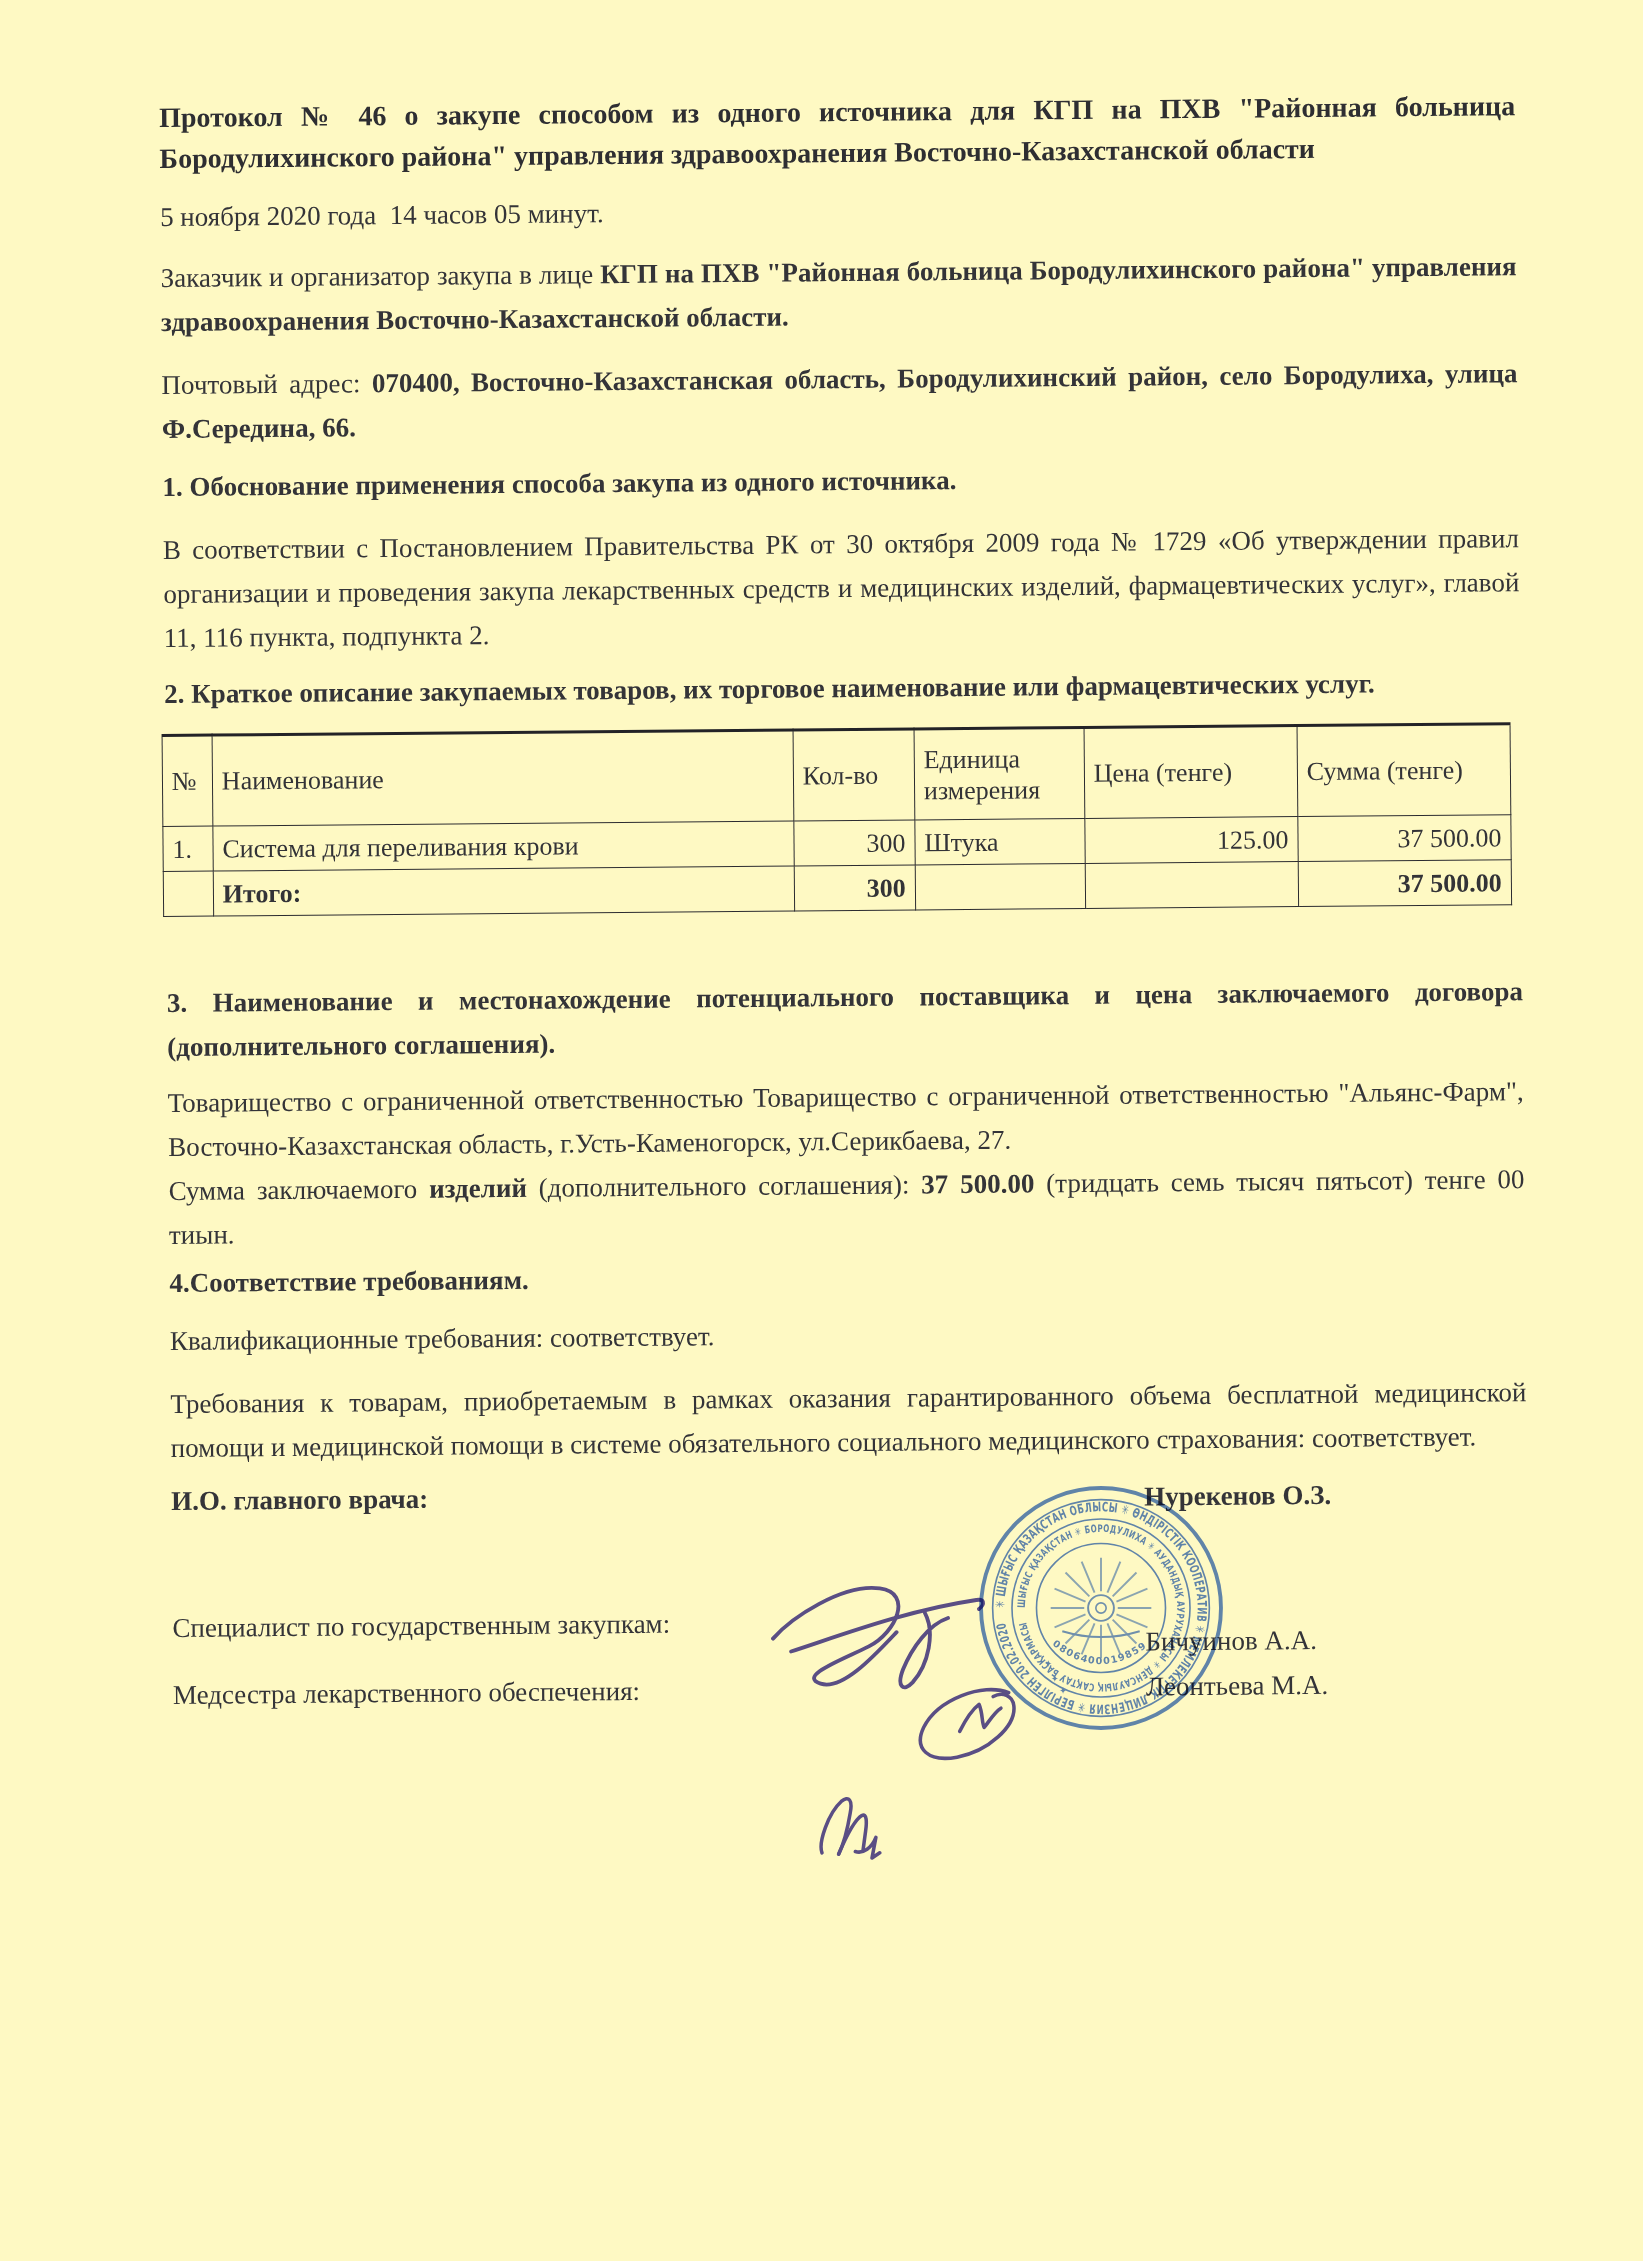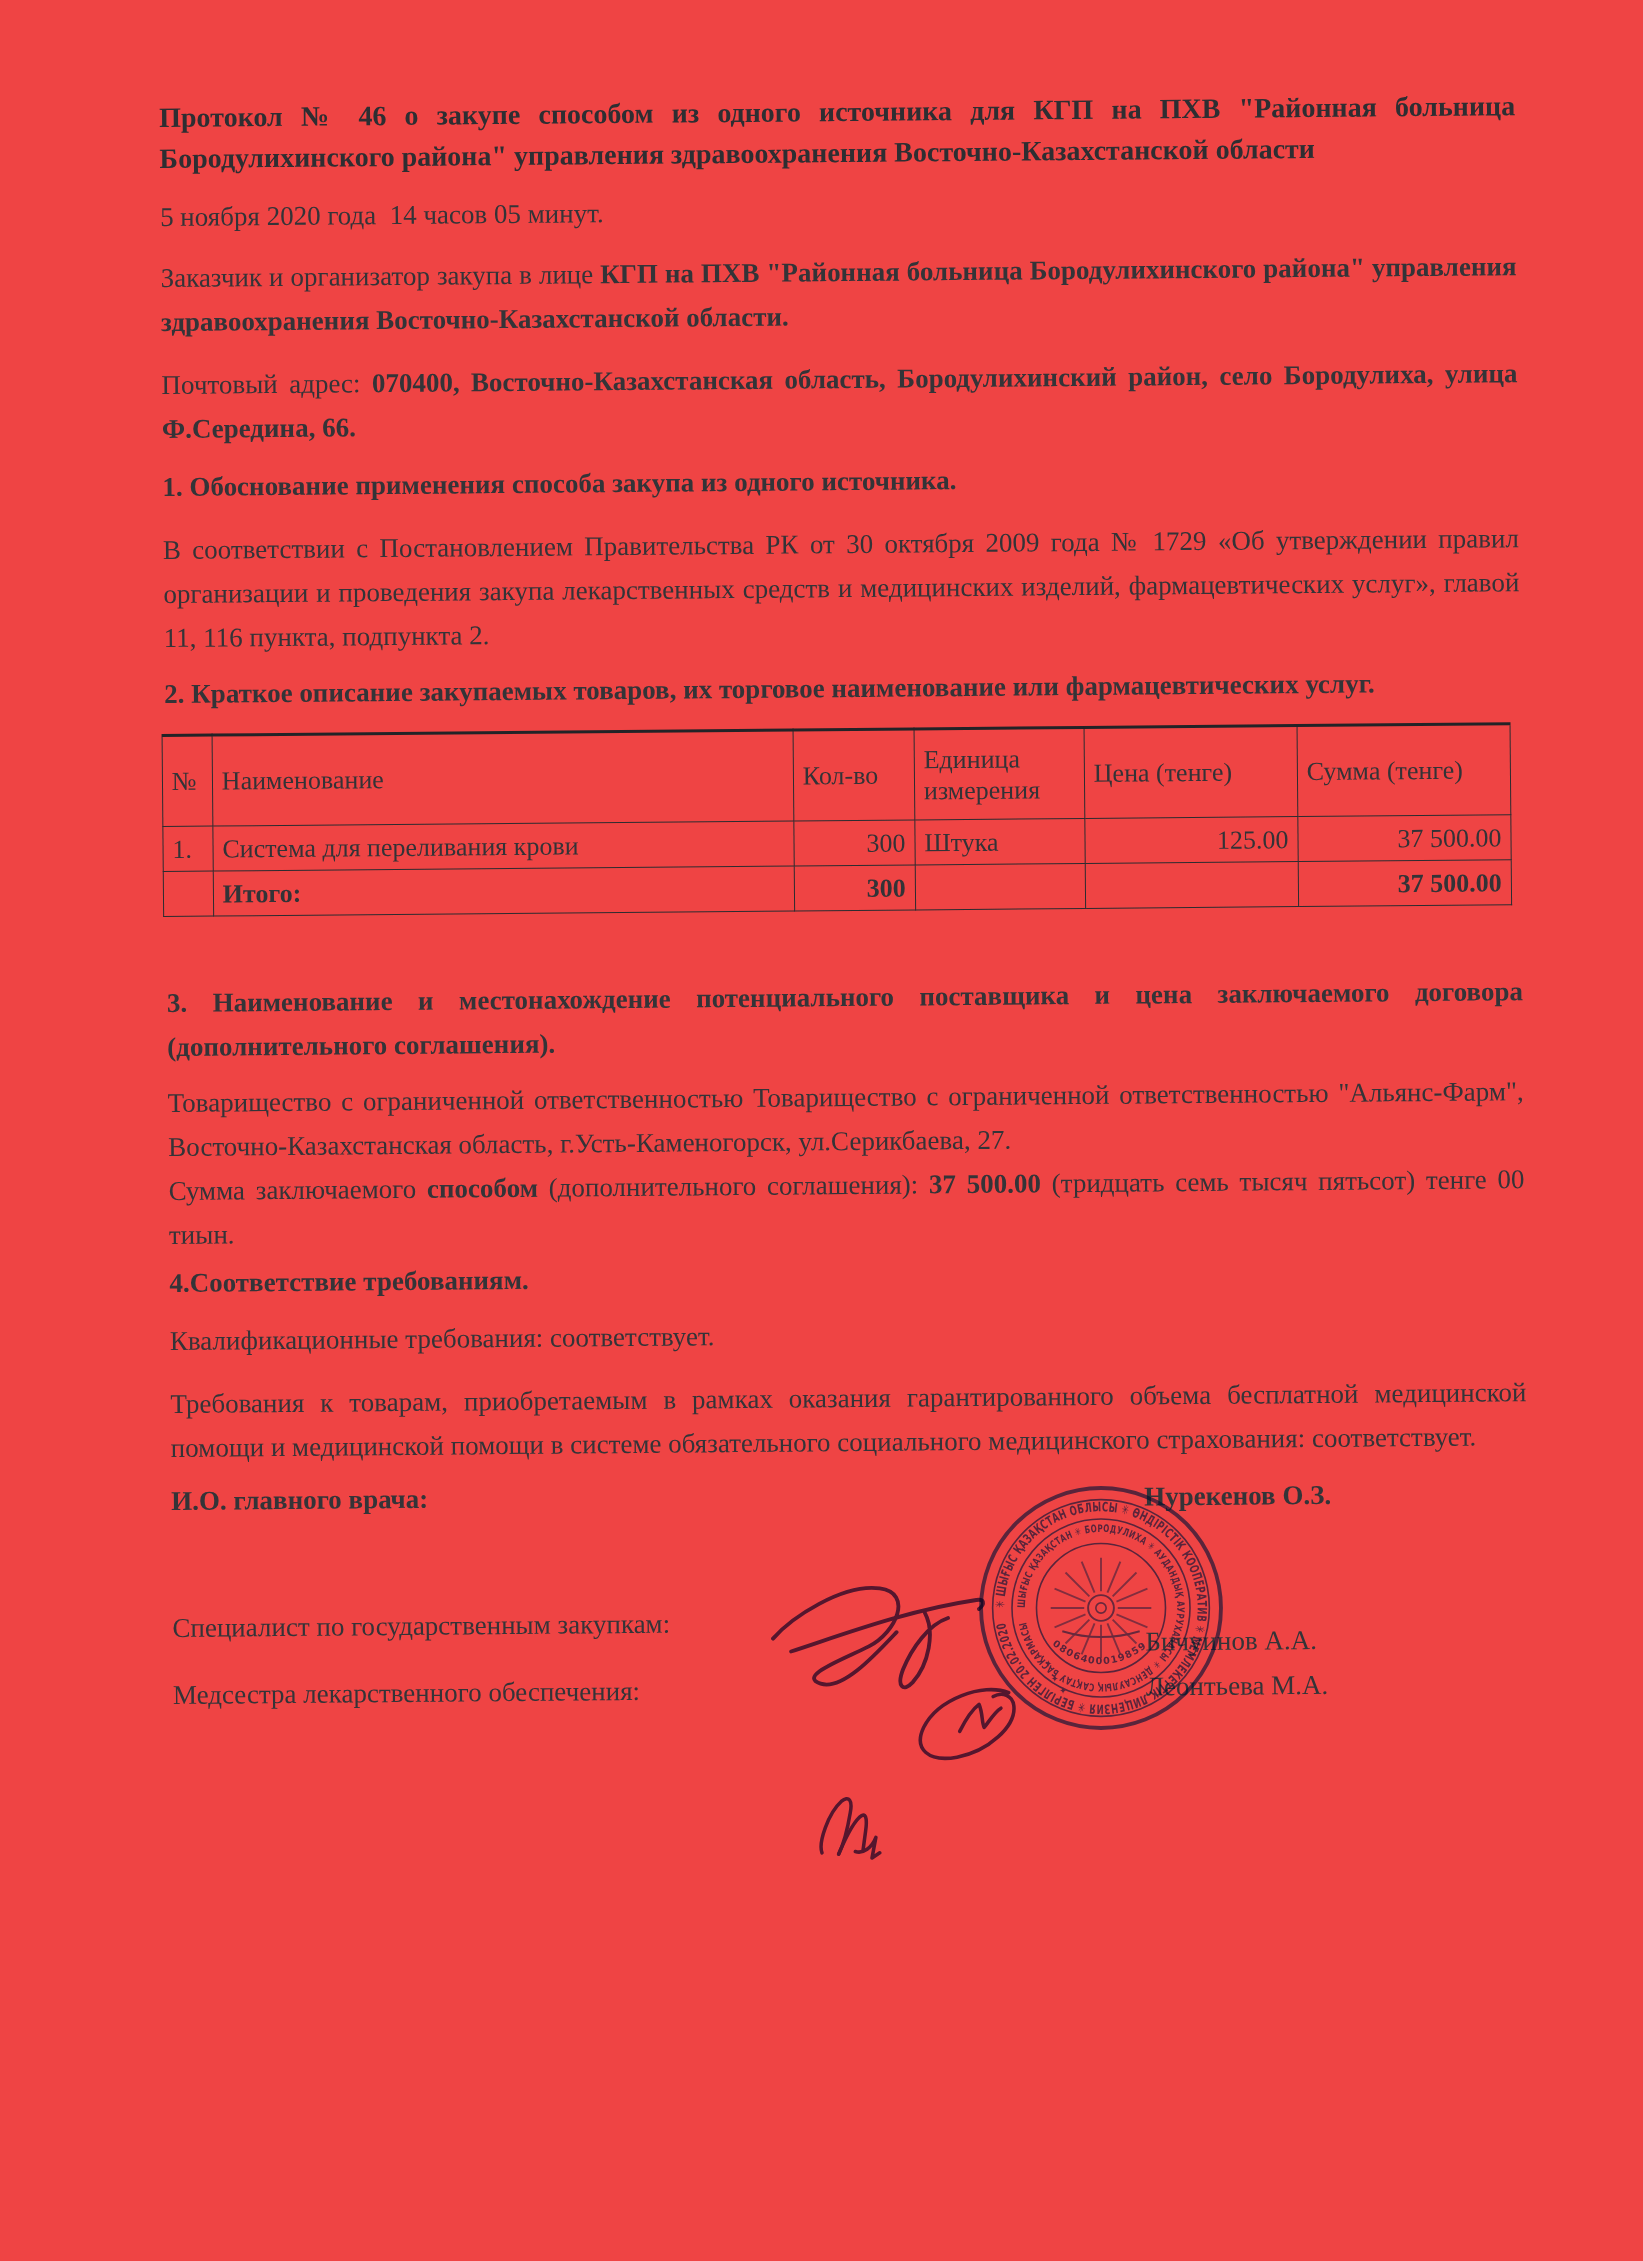--- a/index.html
+++ b/index.html
@@ -1,20 +1,20 @@
 <!DOCTYPE html>
 <html lang="ru" style="font-size:10.3px"><head>
 <meta charset="utf-8">
 <style>
   html,body{margin:0;padding:0;background:#9a9a9a;}
   .page{
     position:relative;
     width:1644px;height:2261px;
     margin:0 auto;
-    background:#ef4444;
+    background:#fef9c3;
     overflow:hidden;
     font-family:"Liberation Serif","DejaVu Serif",serif;
     color:#343438;
   }
   .content{
     position:absolute;
     left:159px;top:97px;width:1356px;
     transform:rotate(-0.5deg);
     transform-origin:0 0;
   }
@@ -116,21 +116,21 @@
         <td></td>
         <td class="num b">37 500.00</td>
       </tr>
     </tbody>
       </table>
 
     <p class="heading" style="margin-top:64px">3. Наименование и местонахождение потенциального поставщика и цена заключаемого договора (дополнительного соглашения).</p>
 
     <p class="para" style="margin-top:11.6px">Товарищество с ограниченной ответственностью Товарищество с ограниченной ответственностью "Альянс-Фарм", Восточно-Казахстанская область, г.Усть-Каменогорск, ул.Серикбаева, 27.</p>
 
-    <p class="para" style="margin-top:0"><span>Сумма заключаемого </span><span class="bold">способом</span><span> (дополнительного соглашения): </span><span class="bold">37 500.00</span><span>  (тридцать семь тысяч пятьсот) тенге 00 тиын.</span></p>
+    <p class="para" style="margin-top:0"><span>Сумма заключаемого </span><span class="bold">изделий</span><span> (дополнительного соглашения): </span><span class="bold">37 500.00</span><span>  (тридцать семь тысяч пятьсот) тенге 00 тиын.</span></p>
 
     <p class="heading" style="margin-top:3.9px">4.Соответствие требованиям.</p>
 
     <p class="para" style="margin-top:14px">Квалификационные требования: соответствует.</p>
 
     <p class="para" style="margin-top:19.3px">Требования к товарам, приобретаемым в рамках оказания гарантированного объема бесплатной медицинской помощи и медицинской помощи в системе обязательного социального медицинского страхования: соответствует.</p>
 
     <div class="sig-row" style="margin-top:9px">
       <span class="sig-role bold">И.О. главного врача:</span>
       <span class="sig-name bold" style="top:3.9px">Нурекенов О.З.</span>

